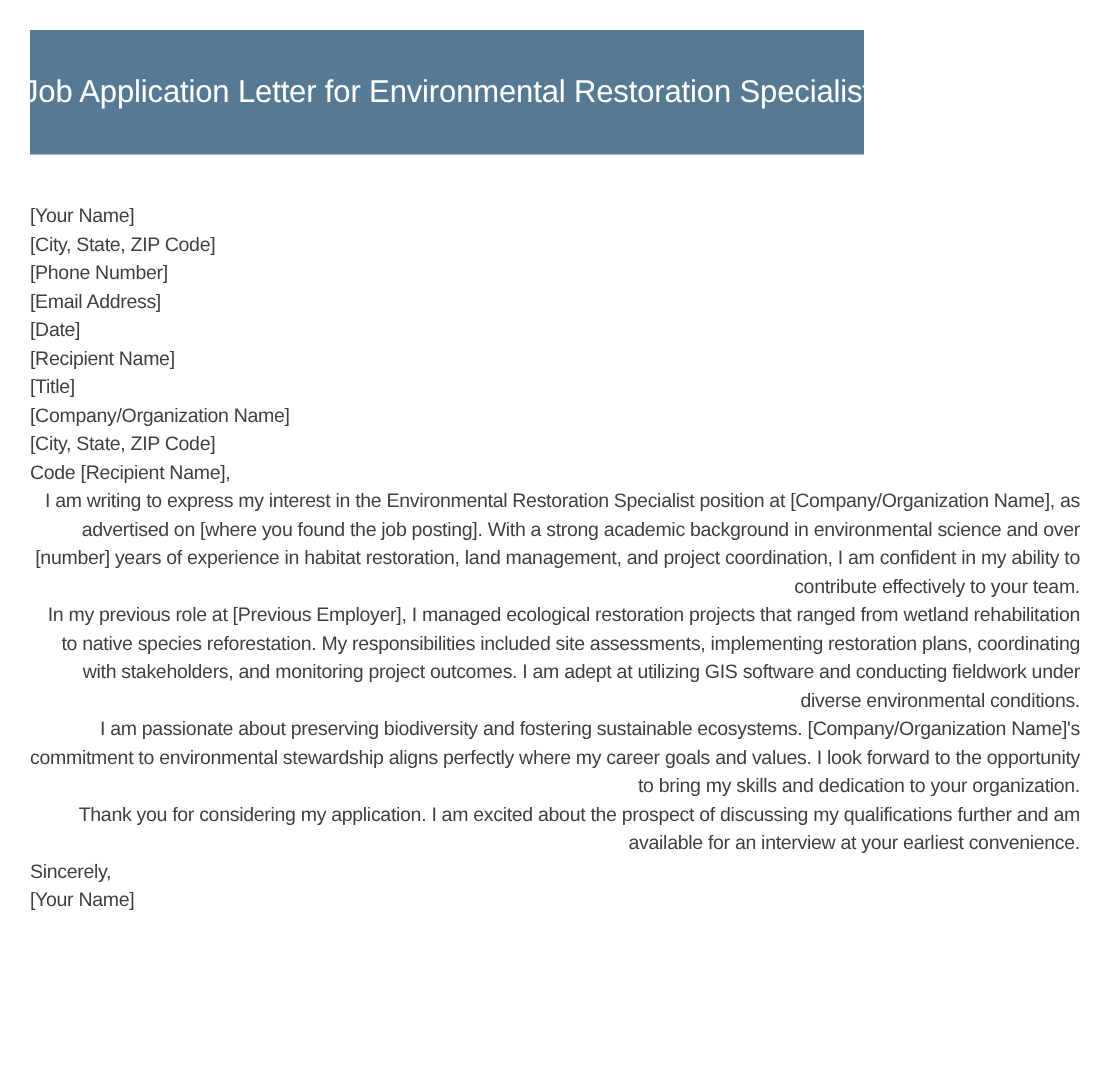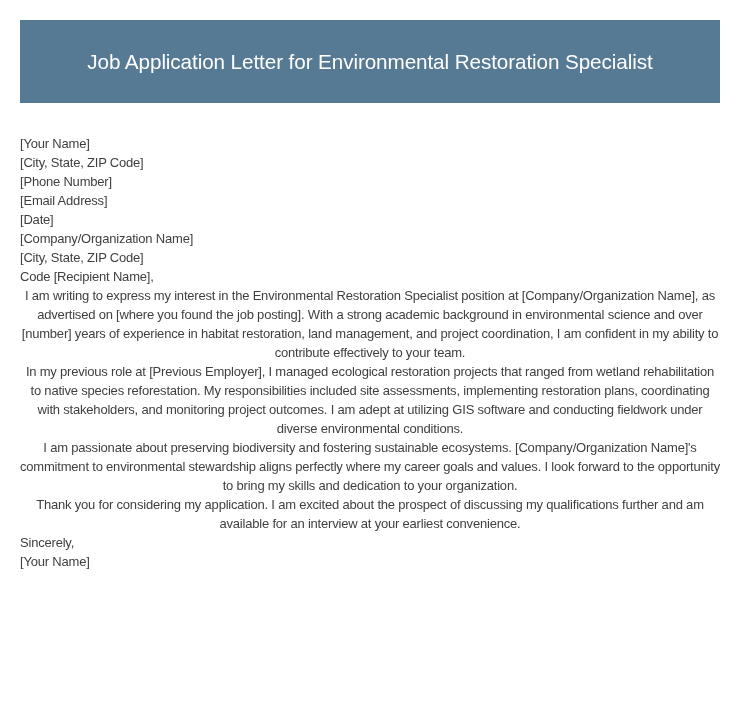--- a/index.html
+++ b/index.html
@@ -16,21 +16,21 @@
     }
     .page {
       position: relative;
       width: 740px;
       height: 724px;
     }
     .header {
       position: absolute;
       left: 20px;
       top: 20px;
-      width: 700px;
+      width: 556px;
       height: 83px;
       background: #577a94;
       display: flex;
       align-items: center;
       justify-content: center;
     }
     .header h1 {
       margin: 0;
       font-weight: normal;
       font-size: 21px;
@@ -45,37 +45,39 @@
       top: 134px;
       width: 700px;
       font-size: 13px;
       line-height: 19px;
       letter-spacing: -0.2px;
     }
     .body .line, .body p {
       margin: 0;
     }
     .body p {
-      text-align: center;
+      text-align: right;
     }
   </style>
 </head>
 <body>
 
 <div class="page">
   <div class="header">
     <h1>Job Application Letter for Environmental Restoration Specialist</h1>
   </div>
 
   <div class="body">
     <div class="line">[Your Name]</div>
     <div class="line">[City, State, ZIP Code]</div>
     <div class="line">[Phone Number]</div>
     <div class="line">[Email Address]</div>
     <div class="line">[Date]</div>
+    <div class="line">[Recipient Name]</div>
+    <div class="line">[Title]</div>
     <div class="line">[Company/Organization Name]</div>
     <div class="line">[City, State, ZIP Code]</div>
     <div class="line">Code [Recipient Name],</div>
     <p>I am writing to express my interest in the Environmental Restoration Specialist position at [Company/Organization Name], as advertised on [where you found the job posting]. With a strong academic background in environmental science and over [number] years of experience in habitat restoration, land management, and project coordination, I am confident in my ability to contribute effectively to your team.</p>
     <p>In my previous role at [Previous Employer], I managed ecological restoration projects that ranged from wetland rehabilitation to native species reforestation. My responsibilities included site assessments, implementing restoration plans, coordinating with stakeholders, and monitoring project outcomes. I am adept at utilizing GIS software and conducting fieldwork under diverse environmental conditions.</p>
     <p>I am passionate about preserving biodiversity and fostering sustainable ecosystems. [Company/Organization Name]'s commitment to environmental stewardship aligns perfectly where my career goals and values. I look forward to the opportunity to bring my skills and dedication to your organization.</p>
     <p>Thank you for considering my application. I am excited about the prospect of discussing my qualifications further and am available for an interview at your earliest convenience.</p>
     <div class="line">Sincerely,</div>
     <div class="line">[Your Name]</div>
   </div>

